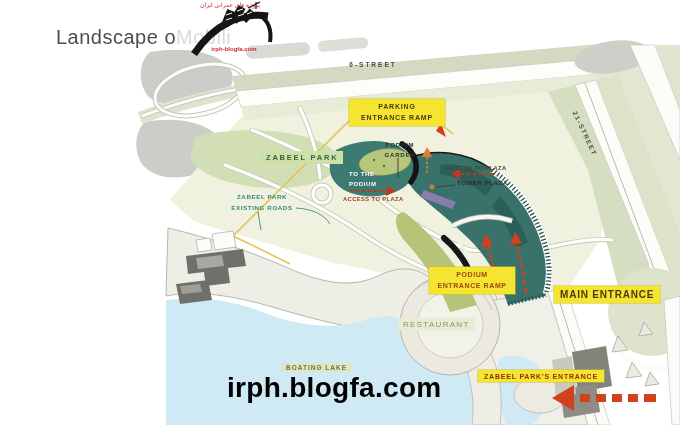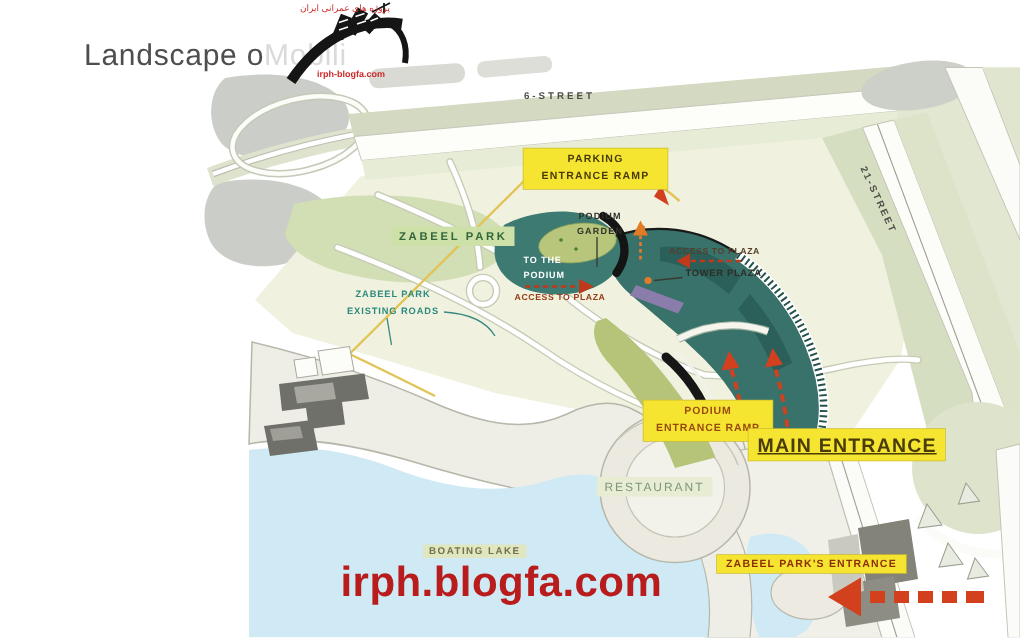--- a/index.html
+++ b/index.html
@@ -18,27 +18,27 @@
   .lbl-podium-garden{left:377px;top:140px;width:46px;text-align:center;color:#32322a;font-size:6px;
                      letter-spacing:.8px;line-height:1.7;}
   .lbl-to-podium{left:349px;top:169px;width:40px;color:#fff;font-size:6px;letter-spacing:.6px;line-height:1.7;}
   .lbl-access-w{left:343px;top:196px;color:#9a3d16;font-size:5.8px;letter-spacing:.4px;}
   .lbl-access-e{left:446px;top:165px;color:#55402c;font-size:5.8px;letter-spacing:.4px;}
   .lbl-tower{left:457px;top:179px;color:#2e2e26;font-size:6.2px;letter-spacing:.5px;}
   .lbl-existing{left:226px;top:192px;width:72px;text-align:center;color:#2f8a7e;font-size:6.2px;
                 letter-spacing:.6px;line-height:1.75;}
   .box-podium-ramp{left:429px;top:267px;width:86px;text-align:center;color:#9a4a10;font-size:7px;
                    letter-spacing:.6px;line-height:1.6;padding:2px 0 3px;}
-  .box-main{left:499px;top:286px;color:#4a3c08;font-size:13px;letter-spacing:.8px;padding:3px 6px;text-decoration:underline;}
+  .box-main{left:554px;top:286px;color:#4a3c08;font-size:10px;letter-spacing:.8px;padding:3px 6px;}
   .box-restaurant{left:398px;top:318px;background:#e7ecd2;color:#7d977a;font-size:8px;
                   letter-spacing:1.3px;padding:2px 5px;font-weight:normal;}
   .box-lake{left:282px;top:363px;background:#e0e6c0;color:#72724c;font-size:6.5px;
             letter-spacing:1px;padding:1px 4px;}
   .box-park-entrance{left:478px;top:370px;color:#8e3006;font-size:7px;letter-spacing:.8px;padding:2.5px 6px;}
-  .watermark{left:227px;top:372px;font-size:28px;color:#b91c1c;letter-spacing:.3px;z-index:6;}
+  .watermark{left:227px;top:372px;font-size:28px;color:#000000;letter-spacing:.3px;z-index:6;}
   .title{position:absolute;left:56px;top:26px;font-size:20px;color:#4e4e4e;letter-spacing:.5px;z-index:7;}
   .title .faint{color:#dadada;}
   .logo{position:absolute;left:190px;top:0;width:80px;height:58px;z-index:8;}
 </style>
 </head>
 <body>
 
 <div id="stage">
 
   <svg id="plan-svg" width="680" height="425" viewBox="0 0 680 425">

